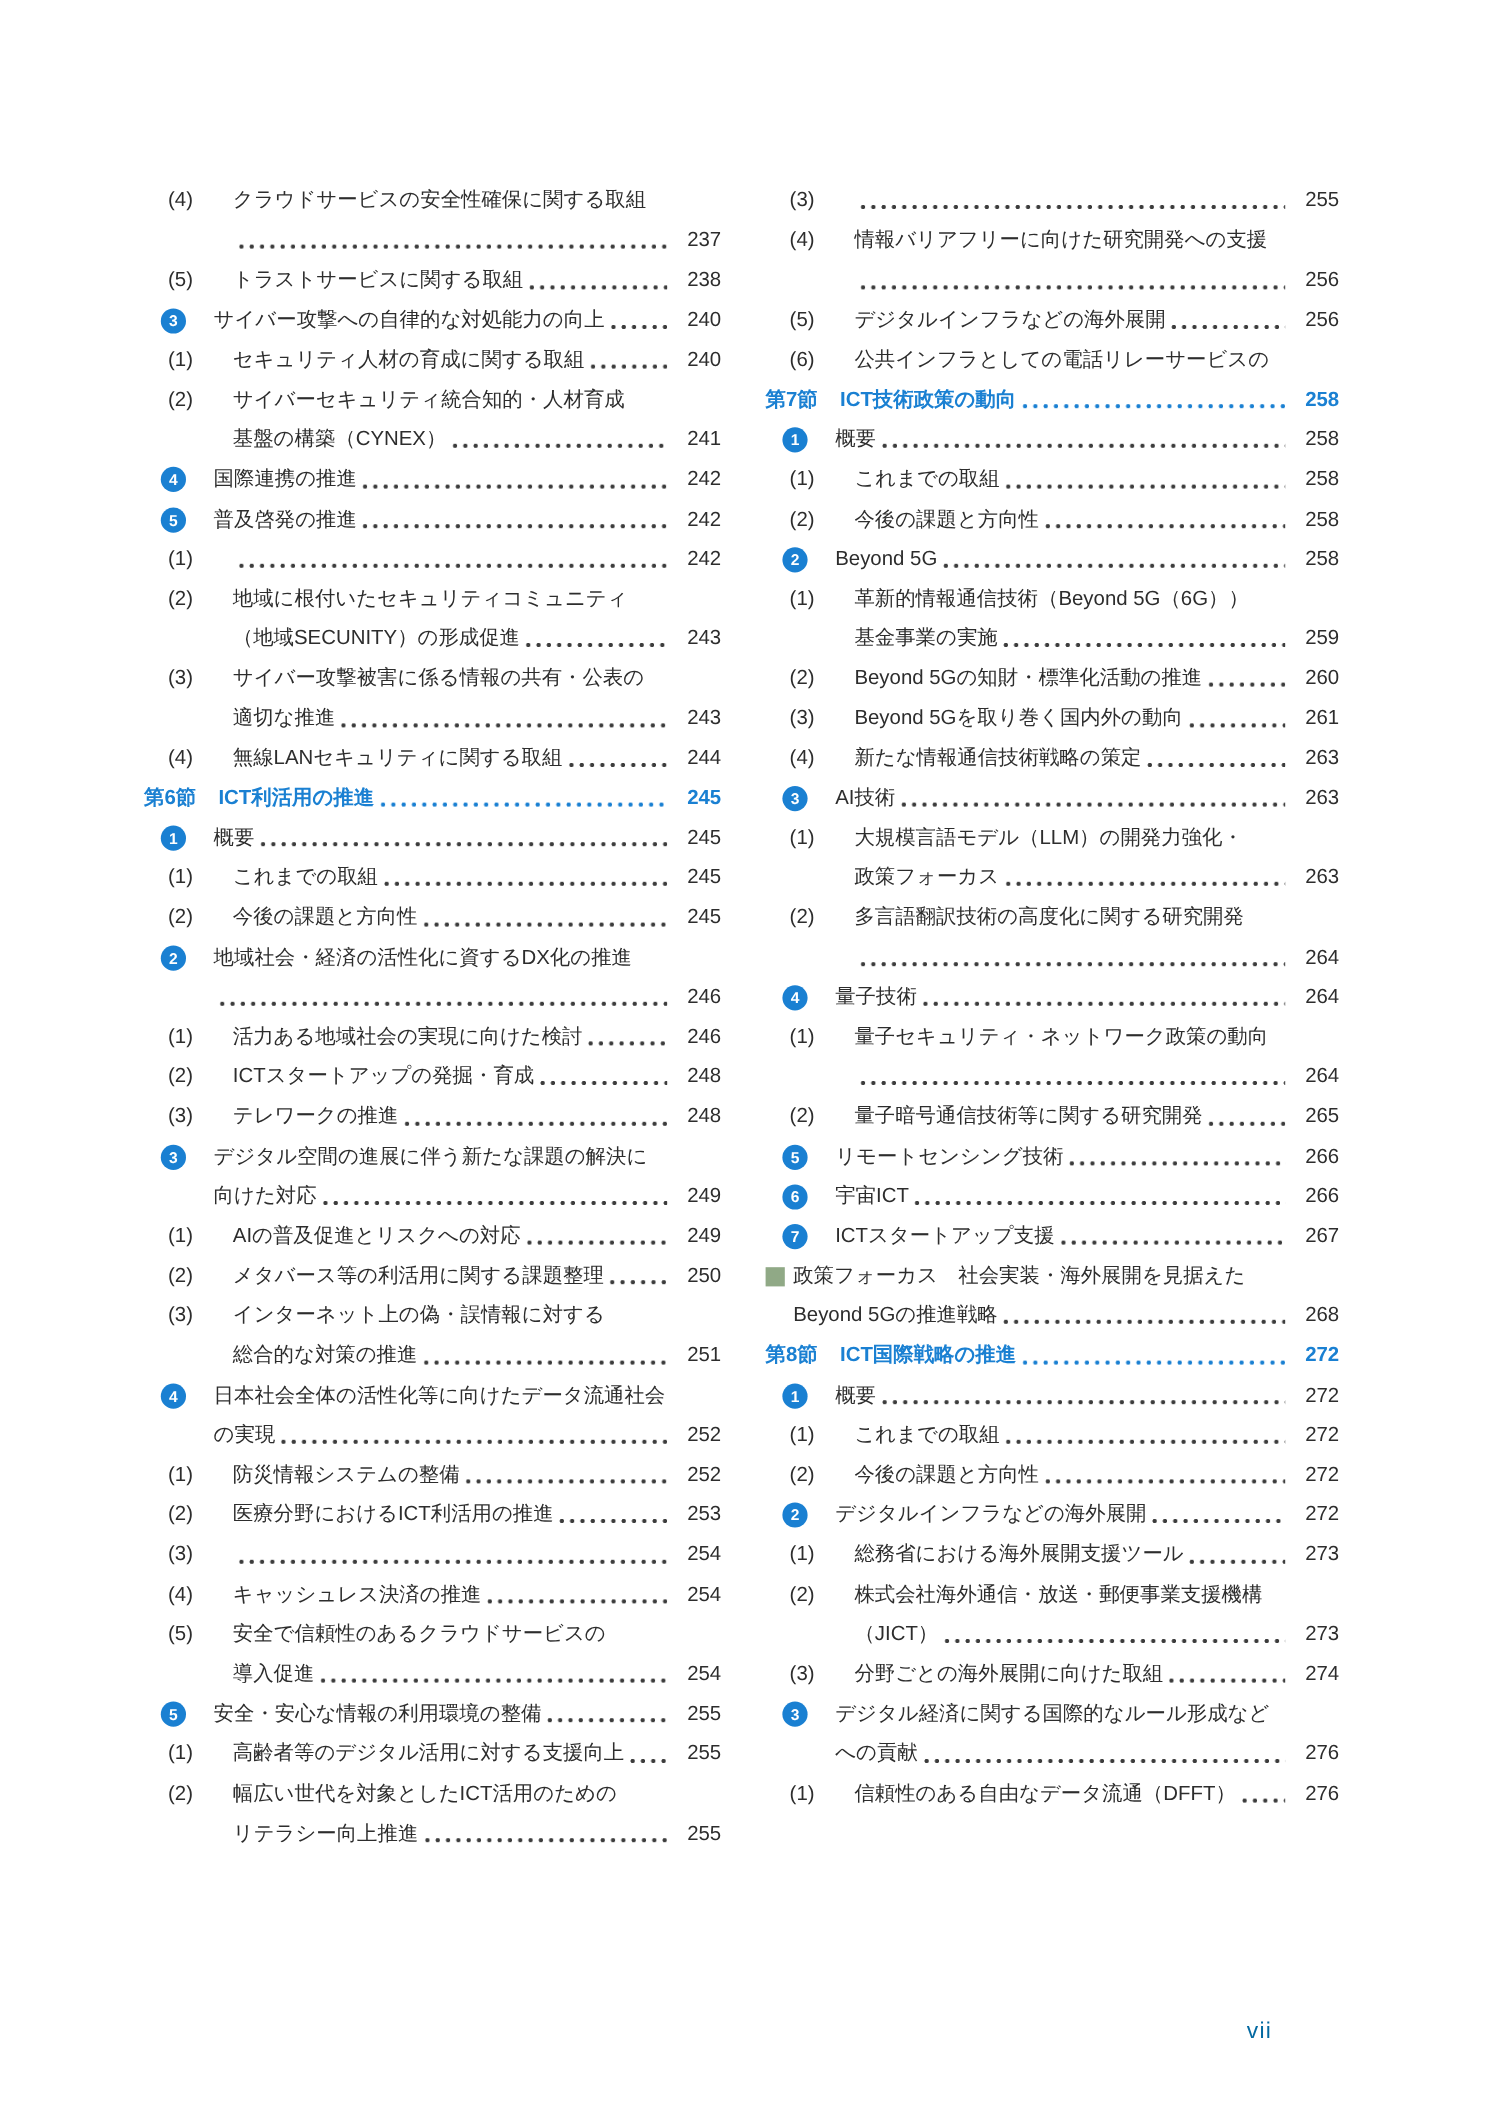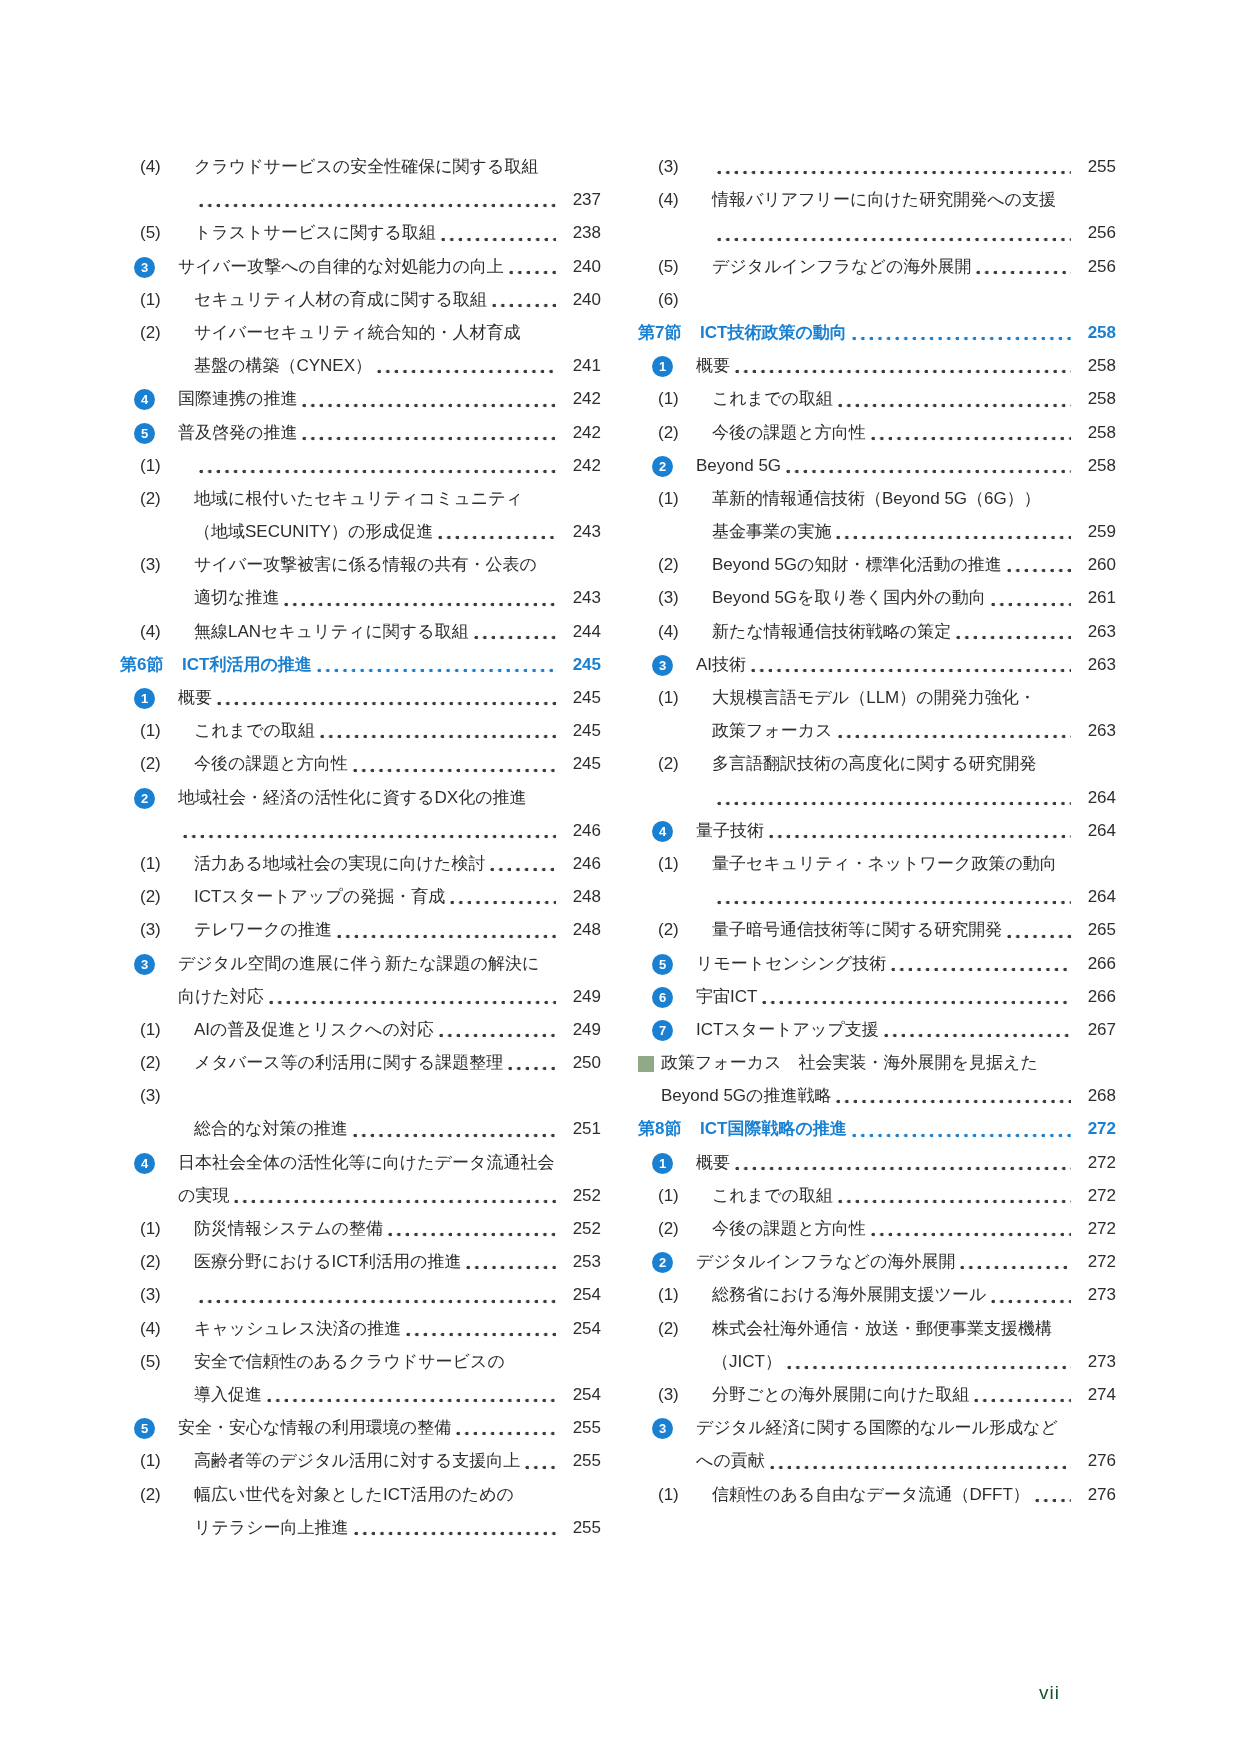--- a/index.html
+++ b/index.html
@@ -51,21 +51,21 @@
   .dots {
     flex:1 1 14px; height:5px; align-self:flex-end;
     margin:0 5px 8px 5px;
     background-image:radial-gradient(circle at 2.2px 2.5px, var(--dotc,#3c3c3c) 1.5px, transparent 2.1px);
     background-size:8.6px 5px; background-repeat:repeat-x;
   }
   .pnum { flex:0 0 auto; min-width:40px; text-align:right; }
 
   .footer {
     position:absolute; top:1682px; right:181px;
-    font-size:19px; color:#14532d; letter-spacing:1px;
+    font-size:19px; color:#0369a1; letter-spacing:1px;
   }
 </style>
 </head>
 <body style="--accent: #1a80d2; --txt: #2d2d2d; --green: #90a986; --dotc: #3c3c3c;">
 
 <div class="col" id="col-left">
     <div class="row k-paren no-page">
       <span class="marker">(4)</span>
       <span class="title">クラウドサービスの安全性確保に関する取組</span>
     </div>
@@ -209,20 +209,21 @@
       <span class="pnum">249</span>
     </div>
     <div class="row k-paren">
       <span class="marker">(2)</span>
       <span class="title">メタバース等の利活用に関する課題整理</span>
       <span class="dots"></span>
       <span class="pnum">250</span>
     </div>
     <div class="row k-paren no-page">
       <span class="marker">(3)</span>
+      <span class="title">インターネット上の偽・誤情報に対する</span>
     </div>
     <div class="row k-cont-paren">
       <span class="title">総合的な対策の推進</span>
       <span class="dots"></span>
       <span class="pnum">251</span>
     </div>
     <div class="row k-circle no-page">
       <span class="marker"><span class="badge">4</span></span>
       <span class="title">日本社会全体の活性化等に向けたデータ流通社会</span>
     </div>
@@ -301,20 +302,21 @@
       <span class="pnum">256</span>
     </div>
     <div class="row k-paren">
       <span class="marker">(5)</span>
       <span class="title">デジタルインフラなどの海外展開</span>
       <span class="dots"></span>
       <span class="pnum">256</span>
     </div>
     <div class="row k-paren no-page">
       <span class="marker">(6)</span>
+      <span class="title">公共インフラとしての電話リレーサービスの</span>
     </div>
     <div class="row k-section">
       <span class="marker">第7節</span>
       <span class="title">ICT技術政策の動向</span>
       <span class="dots"></span>
       <span class="pnum">258</span>
     </div>
     <div class="row k-circle">
       <span class="marker"><span class="badge">1</span></span>
       <span class="title">概要</span>

